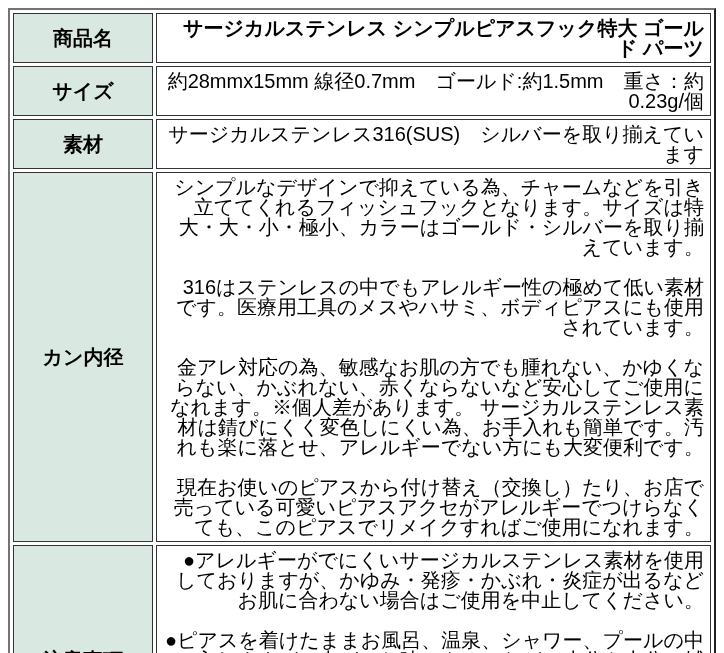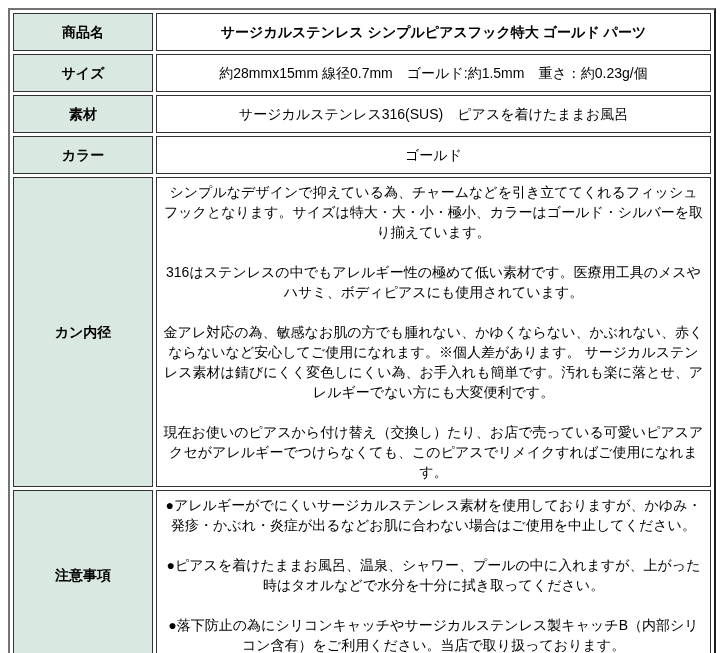--- a/index.html
+++ b/index.html
@@ -25,62 +25,58 @@
     background: #ffffff;
     border-style: solid;
     border-width: 2px;
     border-top-color: var(--outer-border-light);
     border-left-color: var(--outer-border-light);
     border-right-color: var(--outer-border-dark);
     border-bottom-color: var(--outer-border-dark);
   }
   th, td {
     border: 1px solid var(--cell-border);
-    font-size: 14px;
+    font-size: 20px;
     line-height: 20px;
   }
   th.label {
     width: 134px;
     background: var(--label-bg);
     font-weight: bold;
     text-align: center;
     vertical-align: middle;
     padding: 4px 2px;
   }
   td.value {
     background: #ffffff;
     padding: 4px 6px;
     vertical-align: middle;
     white-space: pre-wrap;
-    text-align: center;
+    text-align: right;
   }
   td.value.top { vertical-align: top; }
   td.value.bold { font-weight: bold; }
   tr.single td.value { height: 28px; }
 </style>
 </head>
 <body>
 
 <table class="spec">
   <tbody>
     <tr class="single">
       <th class="label">商品名</th>
       <td class="value bold">サージカルステンレス シンプルピアスフック特大 ゴールド パーツ</td>
     </tr>
     <tr class="single">
       <th class="label">サイズ</th>
       <td class="value">約28mmx15mm 線径0.7mm　ゴールド:約1.5mm　重さ：約0.23g/個</td>
     </tr>
     <tr class="single">
       <th class="label">素材</th>
-      <td class="value">サージカルステンレス316(SUS)　ピアスを着けたままお風呂</td>
-    </tr>
-    <tr class="single">
-      <th class="label">カラー</th>
-      <td class="value">ゴールド</td>
+      <td class="value">サージカルステンレス316(SUS)　シルバーを取り揃えています</td>
     </tr>
     <tr>
       <th class="label">カン内径</th>
       <td class="value top">シンプルなデザインで抑えている為、チャームなどを引き立ててくれるフィッシュフックとなります。サイズは特大・大・小・極小、カラーはゴールド・シルバーを取り揃えています。
 
 316はステンレスの中でもアレルギー性の極めて低い素材です。医療用工具のメスやハサミ、ボディピアスにも使用されています。
 
 金アレ対応の為、敏感なお肌の方でも腫れない、かゆくならない、かぶれない、赤くならないなど安心してご使用になれます。※個人差があります。 サージカルステンレス素材は錆びにくく変色しにくい為、お手入れも簡単です。汚れも楽に落とせ、アレルギーでない方にも大変便利です。
 
 現在お使いのピアスから付け替え（交換し）たり、お店で売っている可愛いピアスアクセがアレルギーでつけらなくても、このピアスでリメイクすればご使用になれます。</td>

